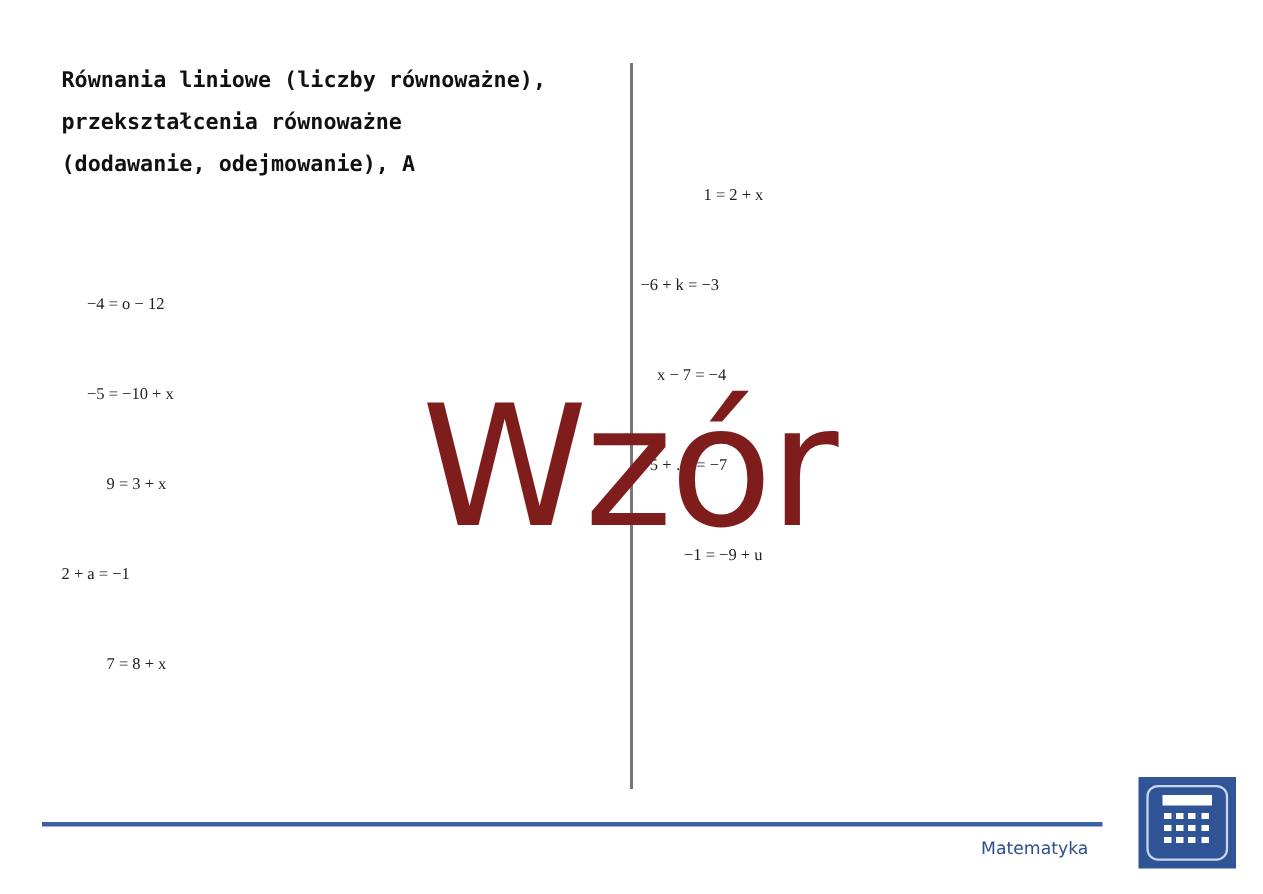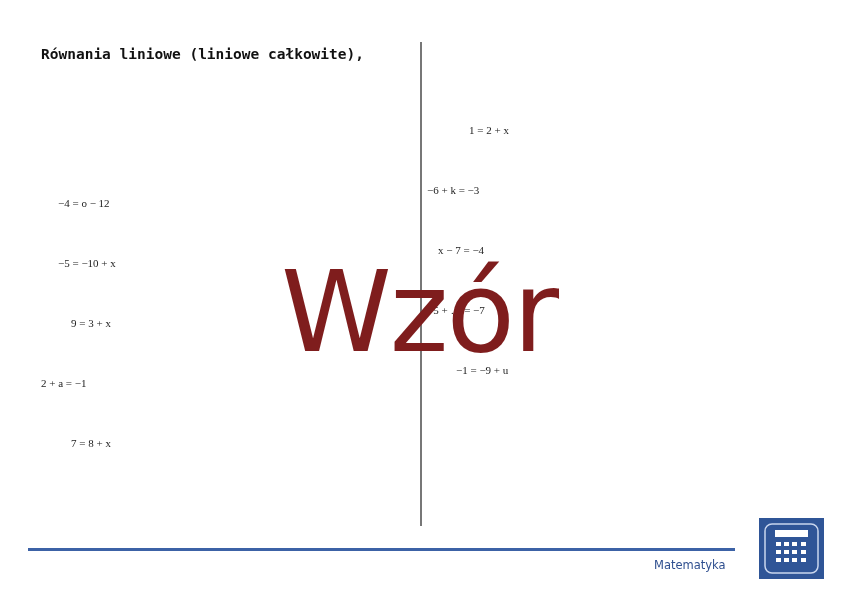--- a/index.html
+++ b/index.html
@@ -77,21 +77,23 @@
       width: 65px;
       height: 61px;
       background: #2f5597;
     }
     .logo svg { display: block; }
   </style>
 </head>
 <body>
 
 <div class="title">
-  <div>Równania liniowe (liniowe całkowite),</div>
+  <div>Równania liniowe (liczby równoważne),</div>
+  <div>przekształcenia równoważne</div>
+  <div>(dodawanie, odejmowanie), A</div>
 </div>
 
 <div class="divider"></div>
 
 <div class="eq" style="left:58px; top:194px;">
   <span>−4 = o − 12</span>
 </div>
 <div class="eq" style="left:58px; top:254px;">
   <span>−5 = −10 + x</span>
 </div>

